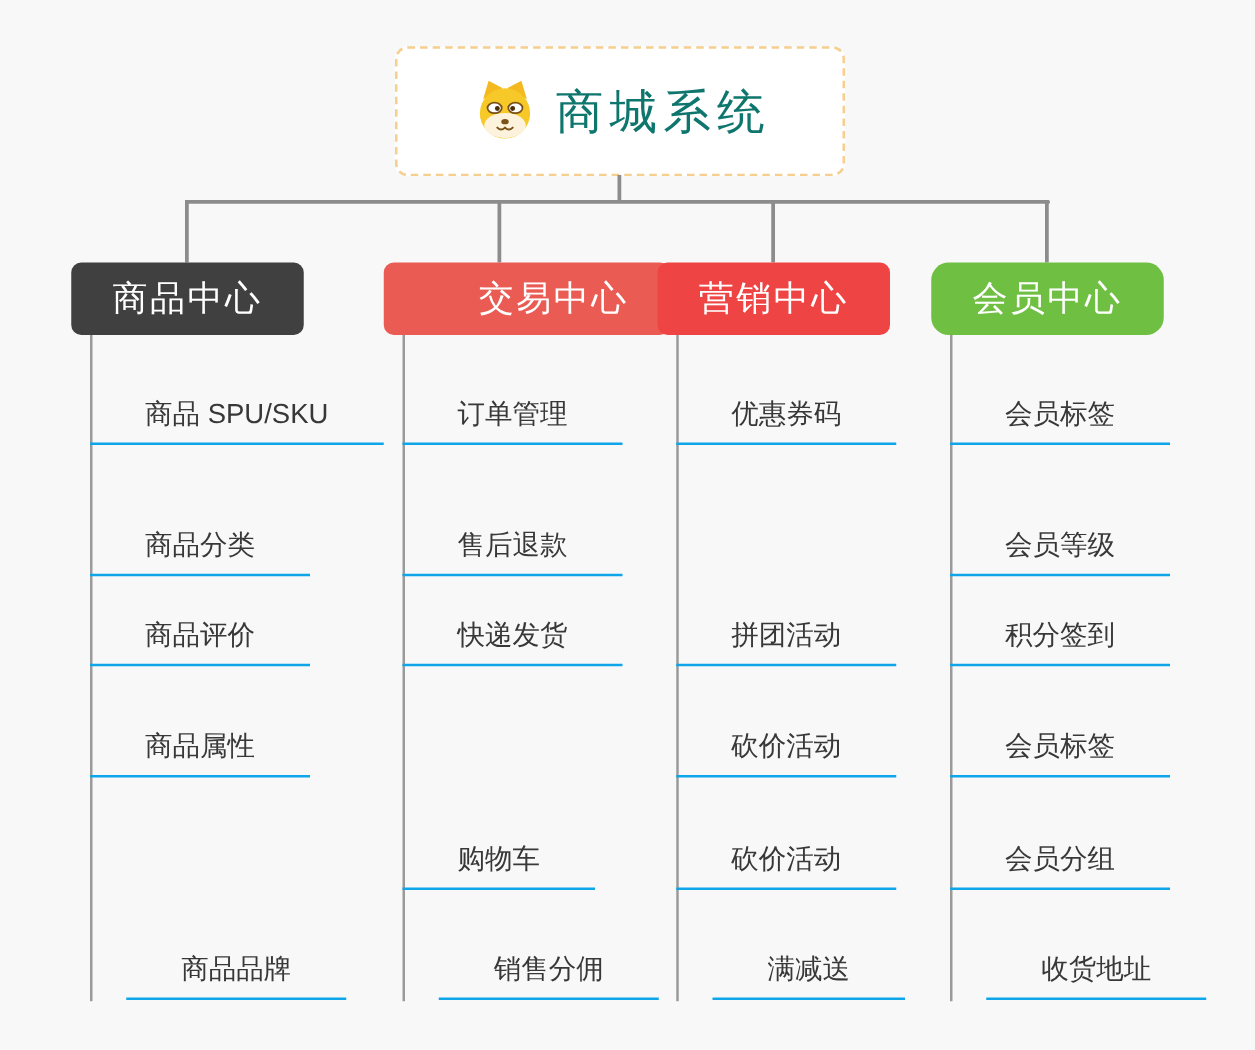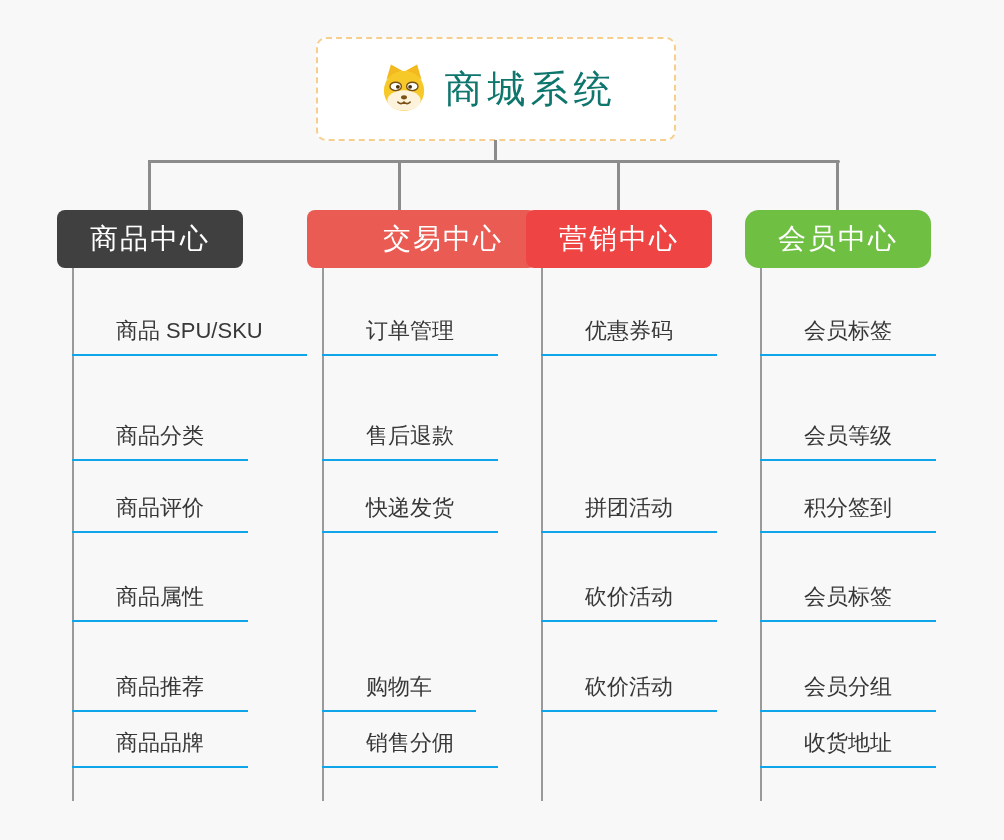--- a/index.html
+++ b/index.html
@@ -25,21 +25,21 @@
   .b0{left:57px;} .b1{left:307px;} .b2{left:526px;} .b3{left:745px;}
   .bh{position:absolute;left:0;top:0;width:186px;height:58px;border-radius:8px;
       color:#ffffff;font-size:28px;letter-spacing:2px;display:flex;align-items:center;
       justify-content:center;white-space:nowrap;}
   .vline{position:absolute;left:15px;top:58px;width:2px;height:533px;background:#9a9a9a;}
 
   
   .branch-item{position:absolute;left:15px;height:44px;border-bottom:2px solid #0ea5e9;
       padding:0 44px;display:flex;align-items:flex-end;white-space:nowrap;}
   .branch-item span{font-size:22px;color:#383838;margin-bottom:8px;}
-  .i1{top:100px;} .i2{top:205px;} .i3{top:277px;font-family:Liberation Serif, serif;} .i4{top:366px;} .i5{top:456px;} .i6{top:512px;}
+  .i1{top:100px;} .i2{top:205px;} .i3{top:277px;font-family:Liberation Serif, serif;} .i4{top:366px;} .i5{top:456px;} .i6{top:544px;margin-left:29px;}
 </style>
 </head>
 <body>
 
 <div class="canvas">
 
   <div class="root">
     <svg class="dog" viewBox="0 0 64 64" aria-hidden="true">
       <path d="M12 21 L17 4 L30 11 Z" fill="#f3b91f"></path>
       <path d="M52 21 L47 4 L34 11 Z" fill="#f3b91f"></path>
@@ -70,23 +70,20 @@
       </div>
     <div class="branch-item i2">
         <span>商品分类</span>
       </div>
     <div class="branch-item i3">
         <span>商品评价</span>
       </div>
     <div class="branch-item i4">
         <span>商品属性</span>
       </div>
-    <div class="branch-item i5">
-        <span>商品推荐</span>
-      </div>
     <div class="branch-item i6">
         <span>商品品牌</span>
       </div>
   </div>
 
   <div class="branch b1">
     <div class="bh" style="background-color: rgb(234, 92, 83); padding-left: 43px;">交易中心</div>
     <div class="vline"></div>
     <div class="branch-item i1">
         <span>订单管理</span>
@@ -113,20 +110,23 @@
       </div>
     <div class="branch-item i3">
         <span>拼团活动</span>
       </div>
     <div class="branch-item i4">
         <span>砍价活动</span>
       </div>
     <div class="branch-item i5">
         <span>砍价活动</span>
       </div>
+    <div class="branch-item i6">
+        <span>满减送</span>
+      </div>
   </div>
 
   <div class="branch b3">
     <div class="bh" style="background-color: rgb(111, 191, 67); border-radius: 14px;">会员中心</div>
     <div class="vline"></div>
     <div class="branch-item i1">
         <span>会员标签</span>
       </div>
     <div class="branch-item i2">
         <span>会员等级</span>

